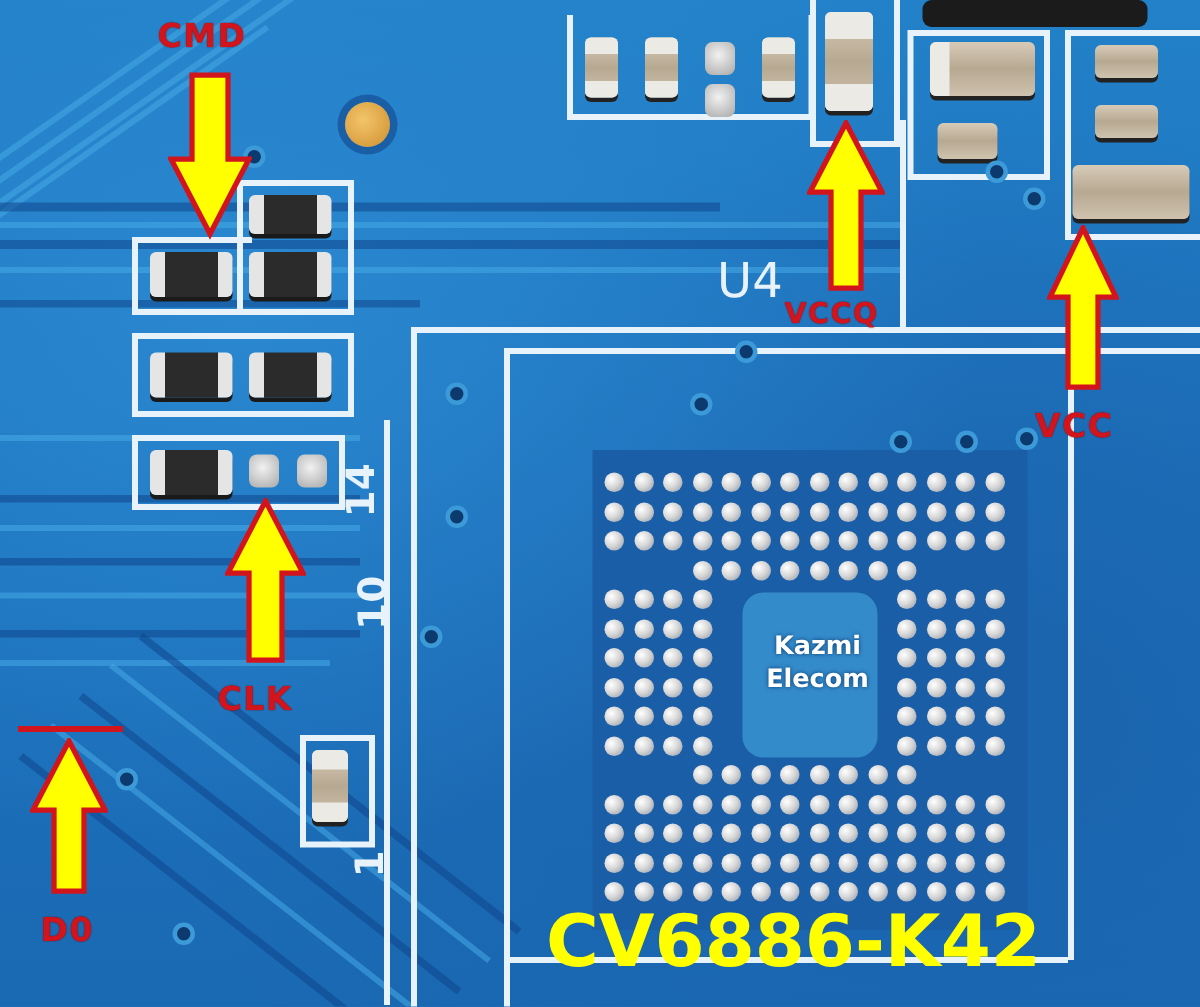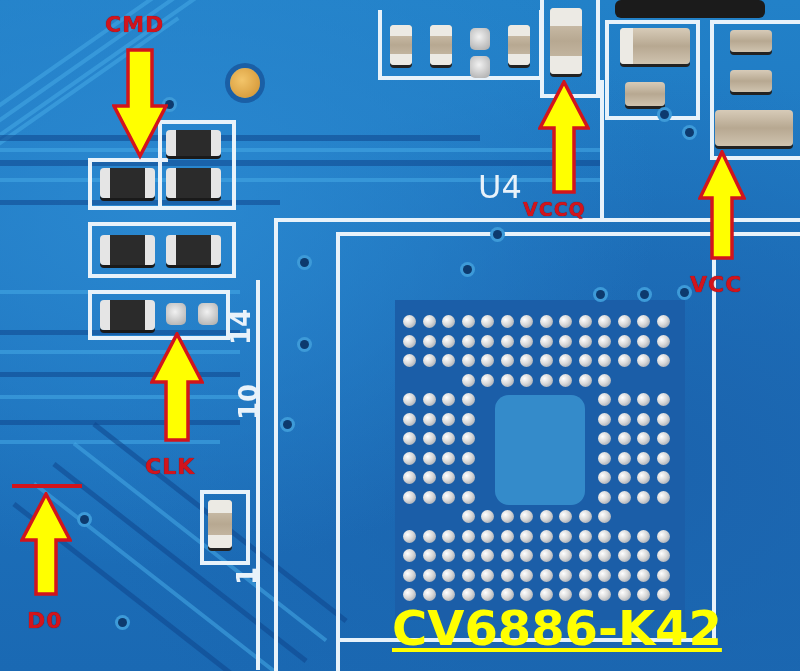--- a/index.html
+++ b/index.html
@@ -320,20 +320,24 @@
   <div class="via" style="left:640px;top:290px;"></div>
   <div class="via" style="left:680px;top:288px;"></div>
   <div class="via" style="left:685px;top:128px;"></div>
   <div class="via" style="left:660px;top:110px;"></div>
   <div class="via" style="left:80px;top:515px;"></div>
   <div class="via" style="left:118px;top:618px;"></div>
   <div class="via" style="left:300px;top:340px;"></div>
   <div class="via" style="left:283px;top:420px;"></div>
   <div class="via" style="left:165px;top:100px;"></div>
 
+  <div class="watermark" style="left:495px;top:420px;width:100px;">
+    <div>Kazmi</div>
+    <div>Elecom</div>
+  </div>
 
   <div style="position:absolute;left:12px;top:484px;width:70px;height:4px;background:#d2141c;"></div>
 
   <svg class="arrow" style="left:112px;top:48px;" width="56" height="112" viewBox="0 0 56 112">
     <polygon points="16,2 40,2 40,58 54,58 28,108 2,58 16,58" fill="#ffff00" stroke="#d2141c" stroke-width="3.5" stroke-linejoin="miter"></polygon>
   </svg>
 
   <svg class="arrow" style="left:150px;top:332px;" width="54" height="112" viewBox="0 0 54 112">
     <polygon points="27,2 52,50 38,50 38,108 16,108 16,50 2,50" fill="#ffff00" stroke="#d2141c" stroke-width="3.5"></polygon>
   </svg>
@@ -349,14 +353,14 @@
   <svg class="arrow" style="left:698px;top:150px;" width="48" height="112" viewBox="0 0 48 112">
     <polygon points="24,2 46,48 34,48 34,108 14,108 14,48 2,48" fill="#ffff00" stroke="#d2141c" stroke-width="3.5"></polygon>
   </svg>
 
   <div class="label-red" style="left:105px;top:12px;font-size:22px;">CMD</div>
   <div class="label-red" style="left:145px;top:454px;font-size:22px;">CLK</div>
   <div class="label-red" style="left:27px;top:608px;font-size:22px;">D0</div>
   <div class="label-red" style="left:523px;top:198px;font-size:19px;">VCCQ</div>
   <div class="label-red" style="left:690px;top:272px;font-size:22px;">VCC</div>
 
-  <div class="title-yellow" style="left:392px;top:600px;text-decoration:underline;">CV6886-K42</div>
+  <div class="title-yellow" style="left:364px;top:600px;">CV6886-K42</div>
 </div>
 
 </body></html>

